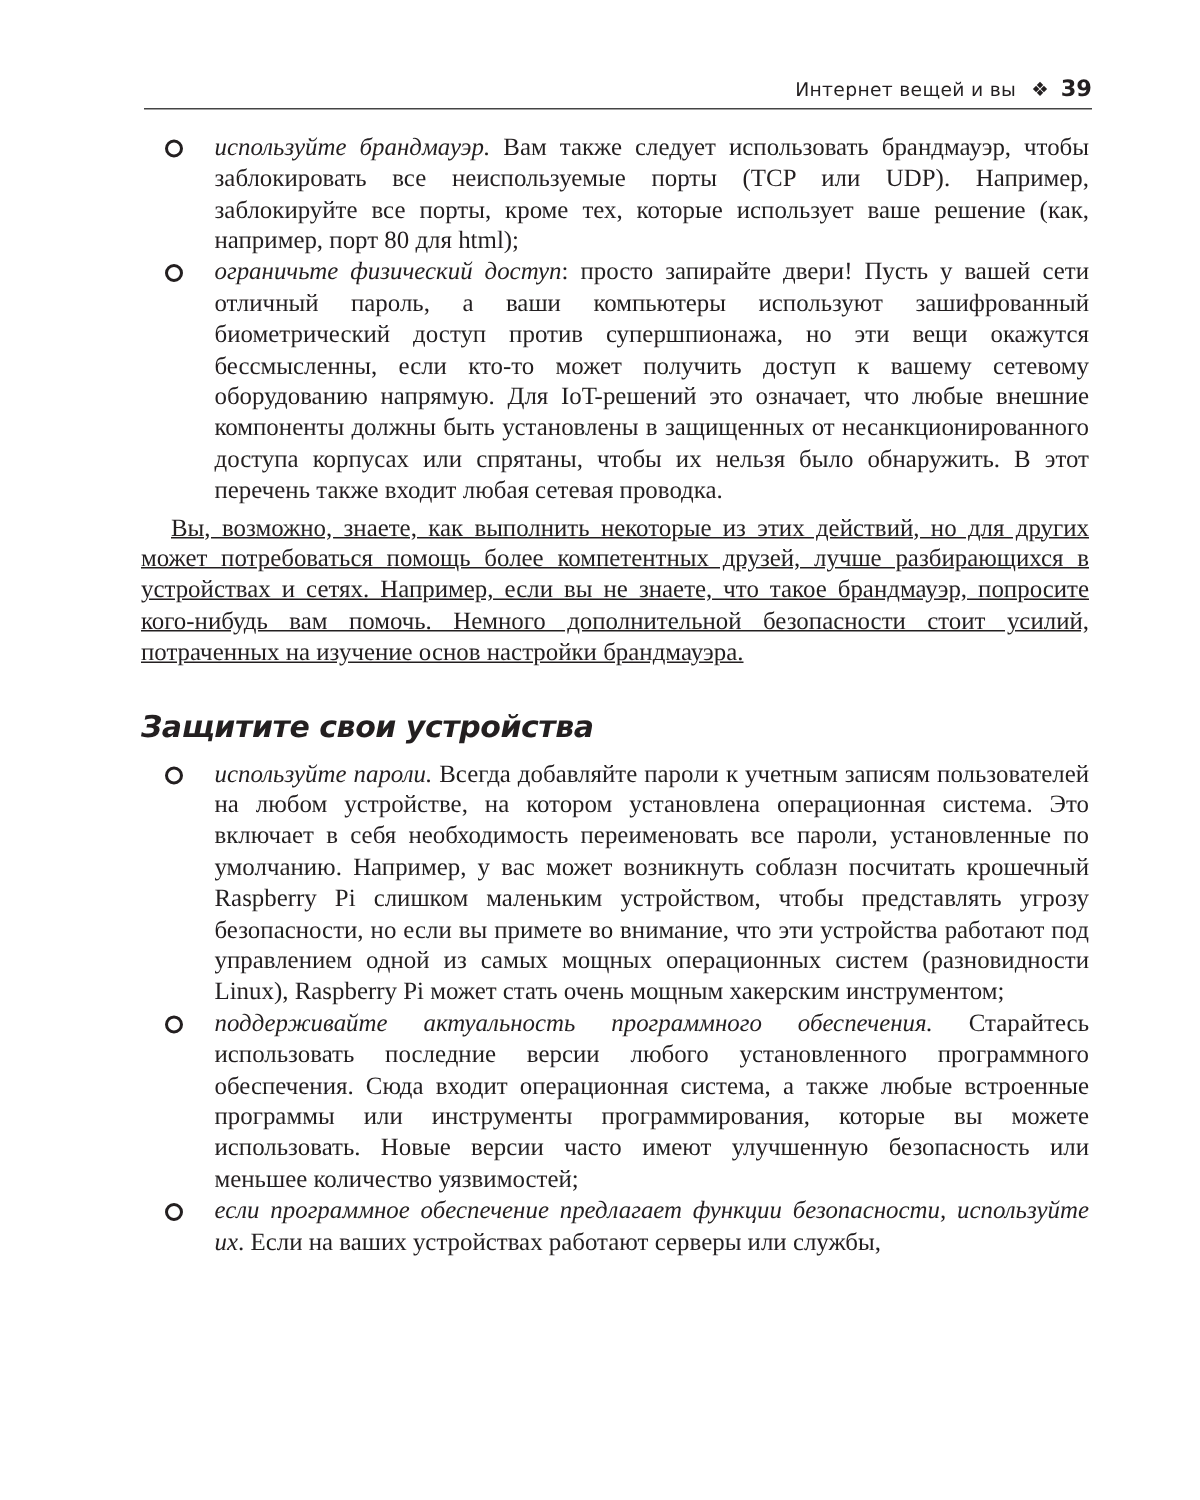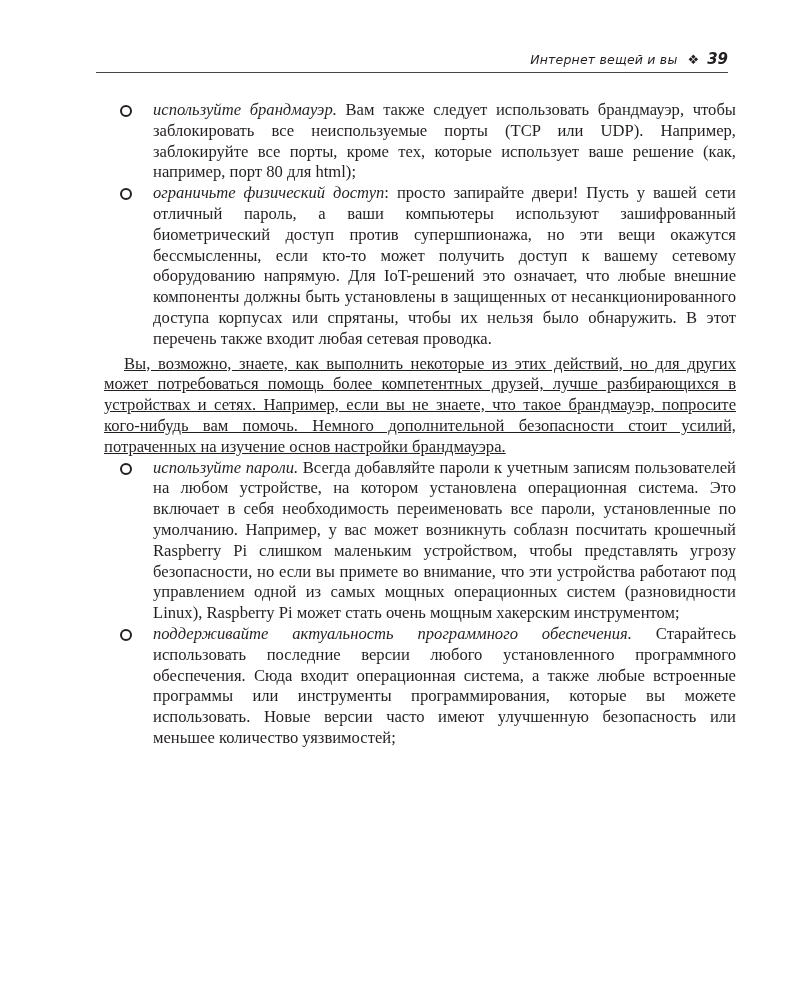--- a/index.html
+++ b/index.html
@@ -1,28 +1,28 @@
 <!DOCTYPE html>
 <html><head>
   <meta charset="utf-8">
   <style>
     html, body { margin: 0; padding: 0; background: #ffffff; }
     body { width: 800px; height: 1000px; position: relative; overflow: hidden; color: #231f20; }
     .header {
       position: absolute; left: 96px; top: 50px; width: 632px; height: 22px;
       border-bottom: 1.5px solid #444;
-      font-family: "DejaVu Sans", sans-serif; font-size: 12.5px; text-align: right; font-style: italic;
+      font-family: "DejaVu Sans", sans-serif; font-size: 12.5px; text-align: right;
     }
     .header .title { letter-spacing: 0.2px; }
     .header .sep { font-size: 13px; margin: 0 8px 0 10px; }
     .header .pg { font-weight: bold; font-size: 15px; }
     .content {
-      position: absolute; left: 104px; top: 88px; width: 632px;
+      position: absolute; left: 94px; top: 88px; width: 632px;
       font-family: "Liberation Serif", "DejaVu Serif", serif;
-      font-size: 16.6px; line-height: 20.8px; text-align: justify; margin-top: 12px;
+      font-size: 16.6px; line-height: 20.8px; text-align: justify;
     }
     .content p { margin: 0; text-decoration: underline; }
     ul.bullets { list-style: none; margin: 0; padding: 0; }
     ul.bullets li { position: relative; padding-left: 49px; }
     .bullet-icon {
       position: absolute; left: 16px; top: 5px; width: 8px; height: 8px;
       border: 2.2px solid #231f20; border-radius: 50%;
     }
     .it { font-style: italic; }
     p.para { text-indent: 20px; margin-top: 4px; }
@@ -46,25 +46,30 @@
       <span class="it">используйте брандмауэр.</span><span> Вам также следует использовать брандмауэр, чтобы заблокировать все неиспользуемые порты (TCP или UDP). Например, заблокируйте все порты, кроме тех, которые использует ваше решение (как, например, порт 80 для html);</span>
     </li>
     <li>
       <span class="bullet-icon"></span>
       <span class="it">ограничьте физический доступ</span><span>: просто запирайте двери! Пусть у вашей сети отличный пароль, а ваши компьютеры используют зашифрованный биометрический доступ против супершпионажа, но эти вещи окажутся бессмысленны, если кто-то может получить доступ к вашему сетевому оборудованию напрямую. Для IoT-решений это означает, что любые внешние компоненты должны быть установлены в защищенных от несанкционированного доступа корпусах или спрятаны, чтобы их нельзя было обнаружить. В этот перечень также входит любая сетевая проводка.</span>
     </li>
   </ul>
 
   <p class="para">Вы, возможно, знаете, как выполнить некоторые из этих действий, но для других может потребоваться помощь более компетентных друзей, лучше разбирающихся в устройствах и сетях. Например, если вы не знаете, что такое брандмауэр, попросите кого-нибудь вам помочь. Немного дополнительной безопасности стоит усилий, потраченных на изучение основ настройки брандмауэра.</p>
 
+  <h2 class="section">Защитите свои устройства</h2>
 
 
   <ul class="bullets mt4">
     <li>
       <span class="bullet-icon"></span>
       <span class="it">используйте пароли.</span><span> Всегда добавляйте пароли к учетным записям пользователей на любом устройстве, на котором установлена операционная система. Это включает в себя необходимость переименовать все пароли, установленные по умолчанию. Например, у вас может возникнуть соблазн посчитать крошечный Raspberry Pi слишком маленьким устройством, чтобы представлять угрозу безопасности, но если вы примете во внимание, что эти устройства работают под управлением одной из самых мощных операционных систем (разновидности Linux), Raspberry Pi может стать очень мощным хакерским инструментом;</span>
     </li>
     <li>
       <span class="bullet-icon"></span>
       <span class="it">поддерживайте актуальность программного обеспечения.</span><span> Старайтесь использовать последние версии любого установленного программного обеспечения. Сюда входит операционная система, а также любые встроенные программы или инструменты программирования, которые вы можете использовать. Новые версии часто имеют улучшенную безопасность или меньшее количество уязвимостей;</span>
     </li>
+    <li>
+      <span class="bullet-icon"></span>
+      <span class="it">если программное обеспечение предлагает функции безопасности, используйте их</span><span>. Если на ваших устройствах работают серверы или службы,</span>
+    </li>
   </ul>
 </div>
 
 </body></html>

